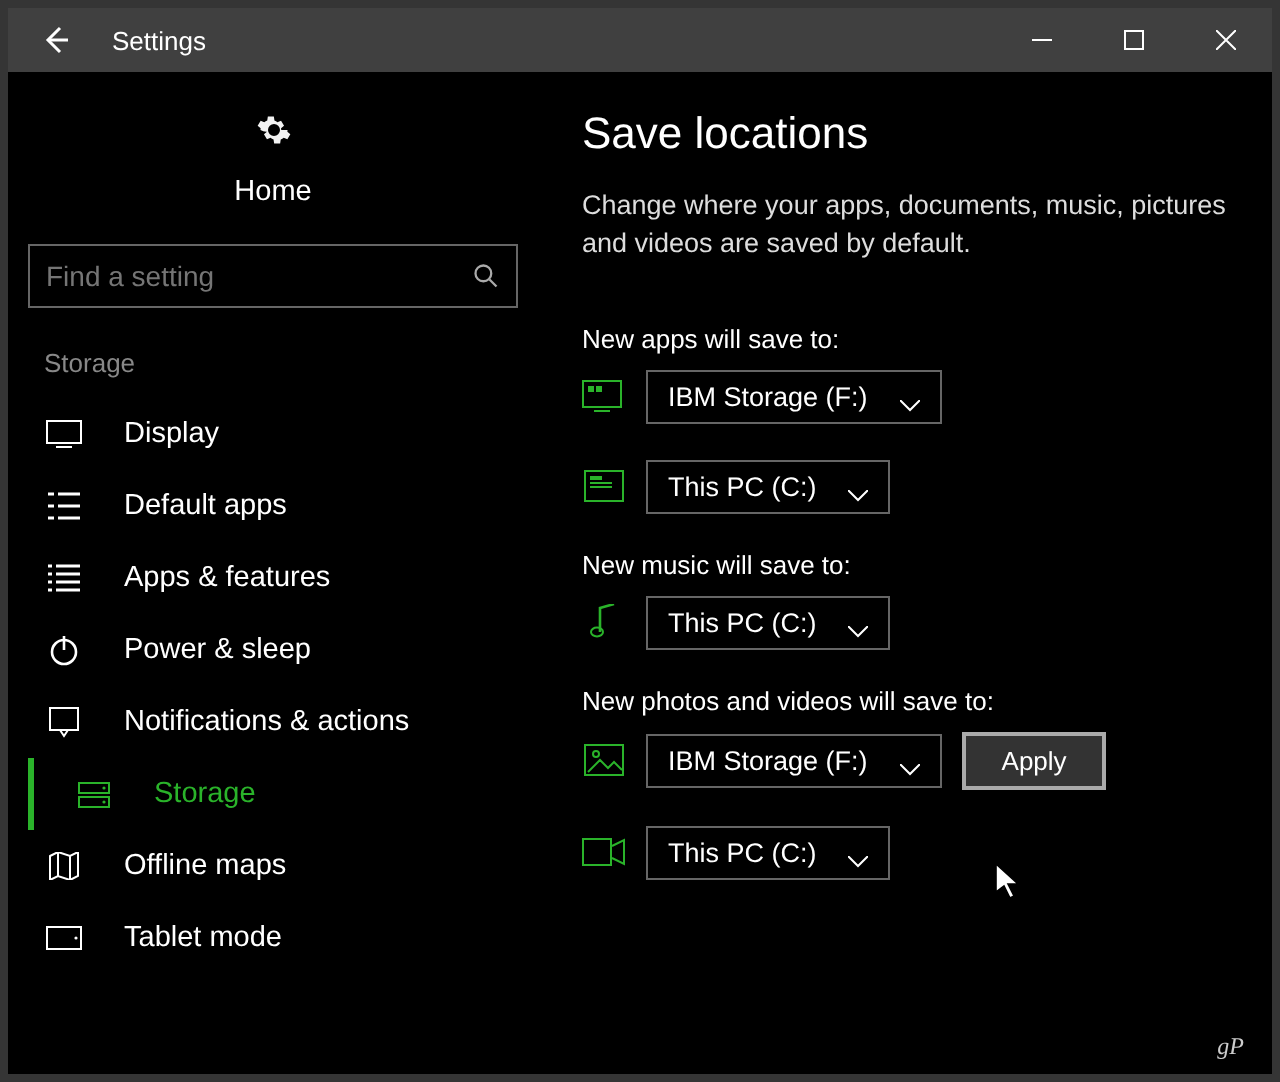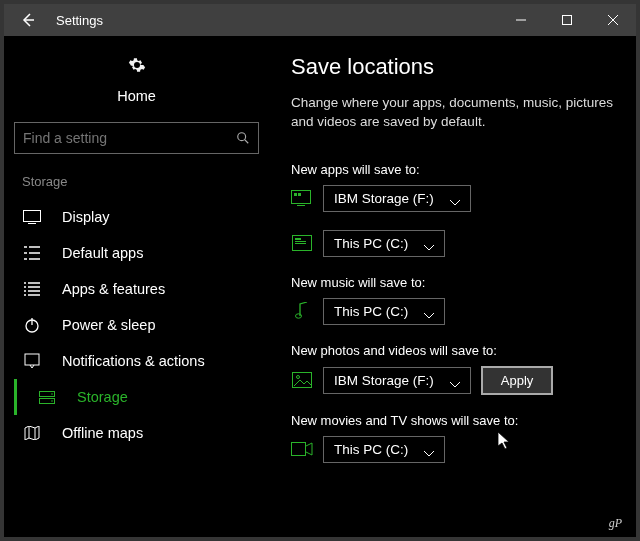--- a/index.html
+++ b/index.html
@@ -154,20 +154,29 @@
 
       <div class="nav-item">
         <span class="icon-slot">
             <svg width="16" height="14" viewBox="0 0 16 14">
               <path d="M1 2 L5 0 L11 2 L15 0 V12 L11 14 L5 12 L1 14 Z M5 0 V12 M11 2 V14" stroke="#fff" fill="none" stroke-width="1"></path>
             </svg>
           </span>
         <span>Offline maps</span>
       </div>
 
+      <div class="nav-item">
+        <span class="icon-slot">
+            <svg width="18" height="12" viewBox="0 0 18 12">
+              <rect x="0.5" y="0.5" width="17" height="11" stroke="#fff" fill="none"></rect>
+              <circle cx="15" cy="6" r="0.8" fill="#fff"></circle>
+            </svg>
+          </span>
+        <span>Tablet mode</span>
+      </div>
 
     </div>
 
     <div class="content">
       <div class="page-title">Save locations</div>
       <div class="desc">Change where your apps, documents, music, pictures and videos are saved by default.</div>
 
       <div class="setting">
         <div class="setting-label">New apps will save to:</div>
         <div class="setting-row">
@@ -247,21 +256,20 @@
                 <svg width="10" height="6">
                   <path d="M0 0 L5 5 L10 0" stroke="#fff" fill="none"></path>
                 </svg>
               </span>
           </div>
           <button class="apply-btn">Apply</button>
         </div>
       </div>
 
       <div class="setting">
-        <div class="setting-label">New movies and TV shows will save to:</div>
         <div class="setting-row">
           <span class="cat-icon">
               <svg width="22" height="14" viewBox="0 0 22 14">
                 <rect x="0.5" y="0.5" width="14" height="13" stroke="#2ab32a" fill="none"></rect>
                 <path d="M15 4 L21 1 V13 L15 10" stroke="#2ab32a" fill="none"></path>
               </svg>
             </span>
           <div class="dropdown">
             <span>This PC (C:)</span>
             <span class="chev">

